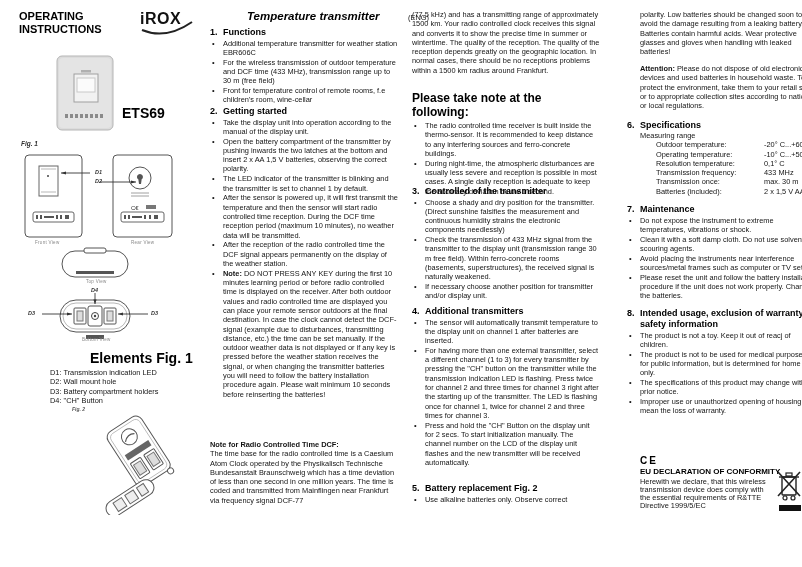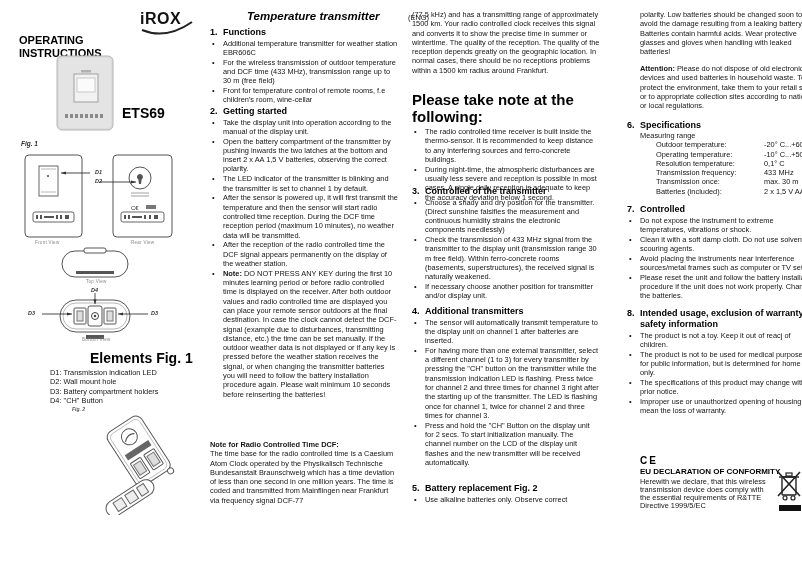--- a/index.html
+++ b/index.html
@@ -16,40 +16,40 @@
   .dlab{font-weight:bold;font-style:italic;font-size:5.5px;color:#333;}
   .elts .t{font-weight:bold;font-size:14px;margin-bottom:2px;color:#000;padding-left:40px;}
   .elts .i{font-size:7.4px;line-height:9.3px;}
   
   .col{position:absolute;top:0;height:567px;}
   .title{font-weight:bold;font-style:italic;font-size:11.5px;color:#000;}
   .lang{font-size:7.4px;}
   .trow{display:flex;justify-content:space-between;align-items:baseline;margin-left:37px;}
   .sh{display:flex;font-weight:bold;font-size:9px;line-height:11px;color:#000;}
   .sh .num{width:13px;flex:none;}
-  .bighead{font-weight:bold;font-size:15px;color:#000;margin-bottom:2px;}
+  .bighead{font-weight:bold;font-size:12px;color:#000;margin-bottom:2px;}
   .li{display:flex;font-size:7.4px;line-height:9.3px;margin-top:0.5px;}
   .li::before{content:"\2022";flex:none;width:11px;padding-left:2px;}
   .bt{flex:1;}
   .body{font-size:7.4px;line-height:9.3px;}
   .ind{margin-left:13px;}
   .b{font-weight:bold;}
   .specrow{display:flex;font-size:7.4px;line-height:9.3px;margin-left:29px;}
   .specrow .k{width:108px;flex:none;}
   .ce{font-weight:bold;font-size:10px;letter-spacing:2px;color:#000;}
   .euh{font-weight:bold;font-size:8px;color:#000;margin:1px 0 2px 0;}
   .eubody{font-size:7.4px;line-height:8px;width:130px;}
   svg{display:block;}
 </style>
 </head>
 <body>
 
 <div id="page">
 
-  <div class="abs hdr" style="left:19px;top:10px;margin-top:24px;">
+  <div class="abs hdr" style="left:19px;top:10px;">
     <div>OPERATING</div>
     <div>INSTRUCTIONS</div>
   </div>
 
   <div class="abs" style="left:138px;top:6px;width:62px;height:34px;">
     <span class="brand abs" style="left:2px;top:4px;">iROX</span>
     <svg class="abs" style="left:0;top:0;" width="62" height="34" viewBox="0 0 62 34">
       <path d="M4 24 Q28 34 54 16" fill="none" stroke="#222" stroke-width="2"></path>
     </svg>
   </div>
@@ -323,21 +323,21 @@
         </div>
       <div class="specrow">
           <span class="k">Batteries (included):</span>
           <span class="v">2 x 1,5 V AA</span>
         </div>
     </div>
 
     <div class="abs" style="left:0;top:204px;width:190px;">
       <div class="sh">
         <span class="num">7.</span>
-        <span>Controlled</span>
+        <span>Maintenance</span>
       </div>
       <div class="li">
           <span class="bt">Do not expose the instrument to extreme temperatures, vibrations or shock.</span>
         </div>
       <div class="li">
           <span class="bt">Clean it with a soft damp cloth. Do not use solvents or scouring agents.</span>
         </div>
       <div class="li">
           <span class="bt">Avoid placing the instruments near interference sources/metal frames such as computer or TV sets.</span>
         </div>

